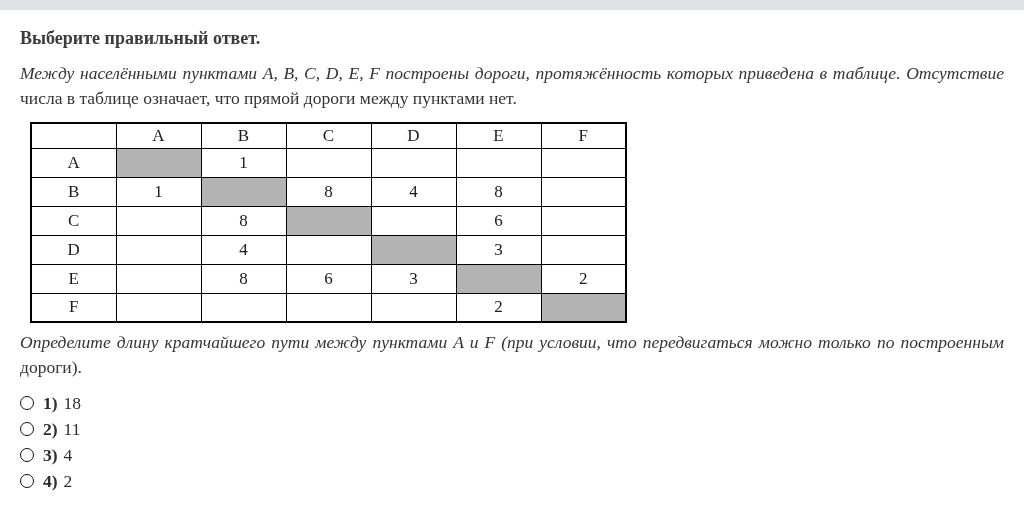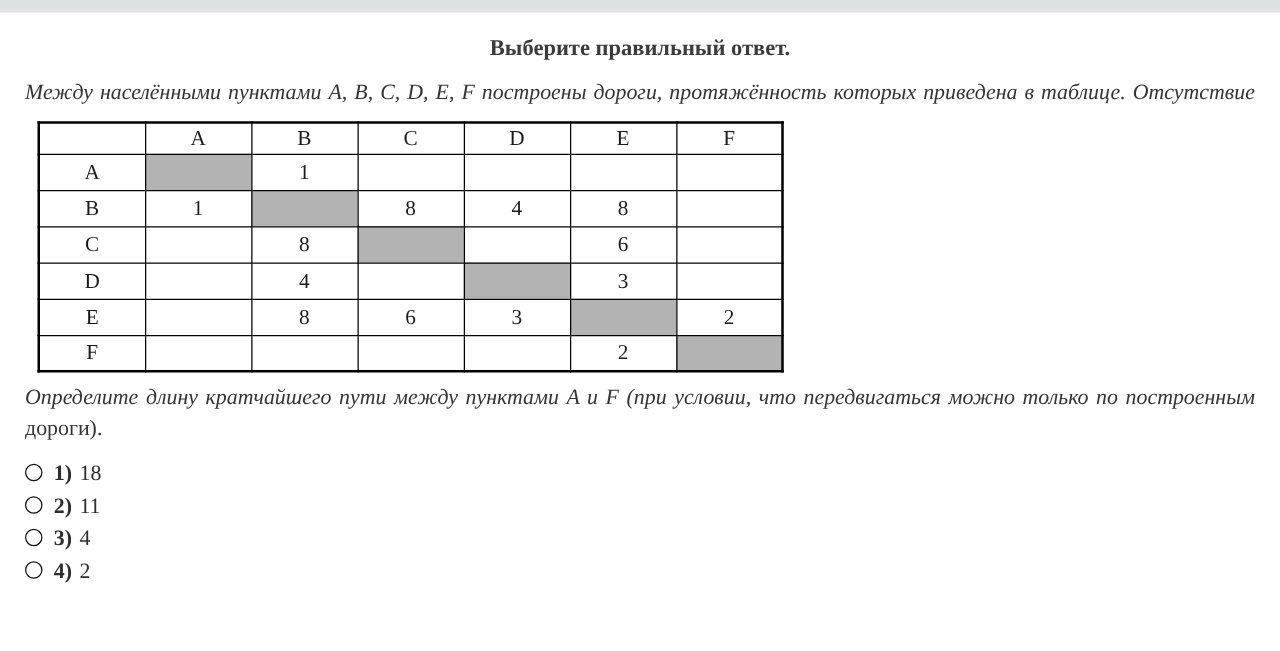--- a/index.html
+++ b/index.html
@@ -14,21 +14,20 @@
   .top-bar {
     width: 100%; height: 10px;
     background: var(--topbar, #dee2e2);
   }
   .content { padding: 0 20px; }
   .prompt {
     font-size: 18px; line-height: 22px;
     font-weight: bold;
     color: #3b3b3b;
     margin: 17px 0 0 0;
-    text-align: center;
   }
   .para {
     font-size: 17.5px;
     line-height: 25px;
     color: #343434;
     margin: 0;
   }
   .para .line { display: block; }
   .para .line.justified { text-align: justify; text-align-last: justify; font-style: italic; }
   .para1 { margin-top: 12px; }
@@ -77,20 +76,21 @@
 <body>
 
 <div class="top-bar"></div>
 
 <div class="content">
 
   <h1 class="prompt">Выберите правильный ответ.</h1>
 
   <p class="para para1">
     <span class="line justified">Между населёнными пунктами A, B, C, D, E, F построены дороги, протяжённость которых приведена в таблице. Отсутствие</span>
+    <span class="line">числа в таблице означает, что прямой дороги между пунктами нет.</span>
   </p>
 
   <table class="dist">
     <thead>
       <tr id="head-row">
           <th></th>
           <th>A</th>
           <th>B</th>
           <th>C</th>
           <th>D</th>

